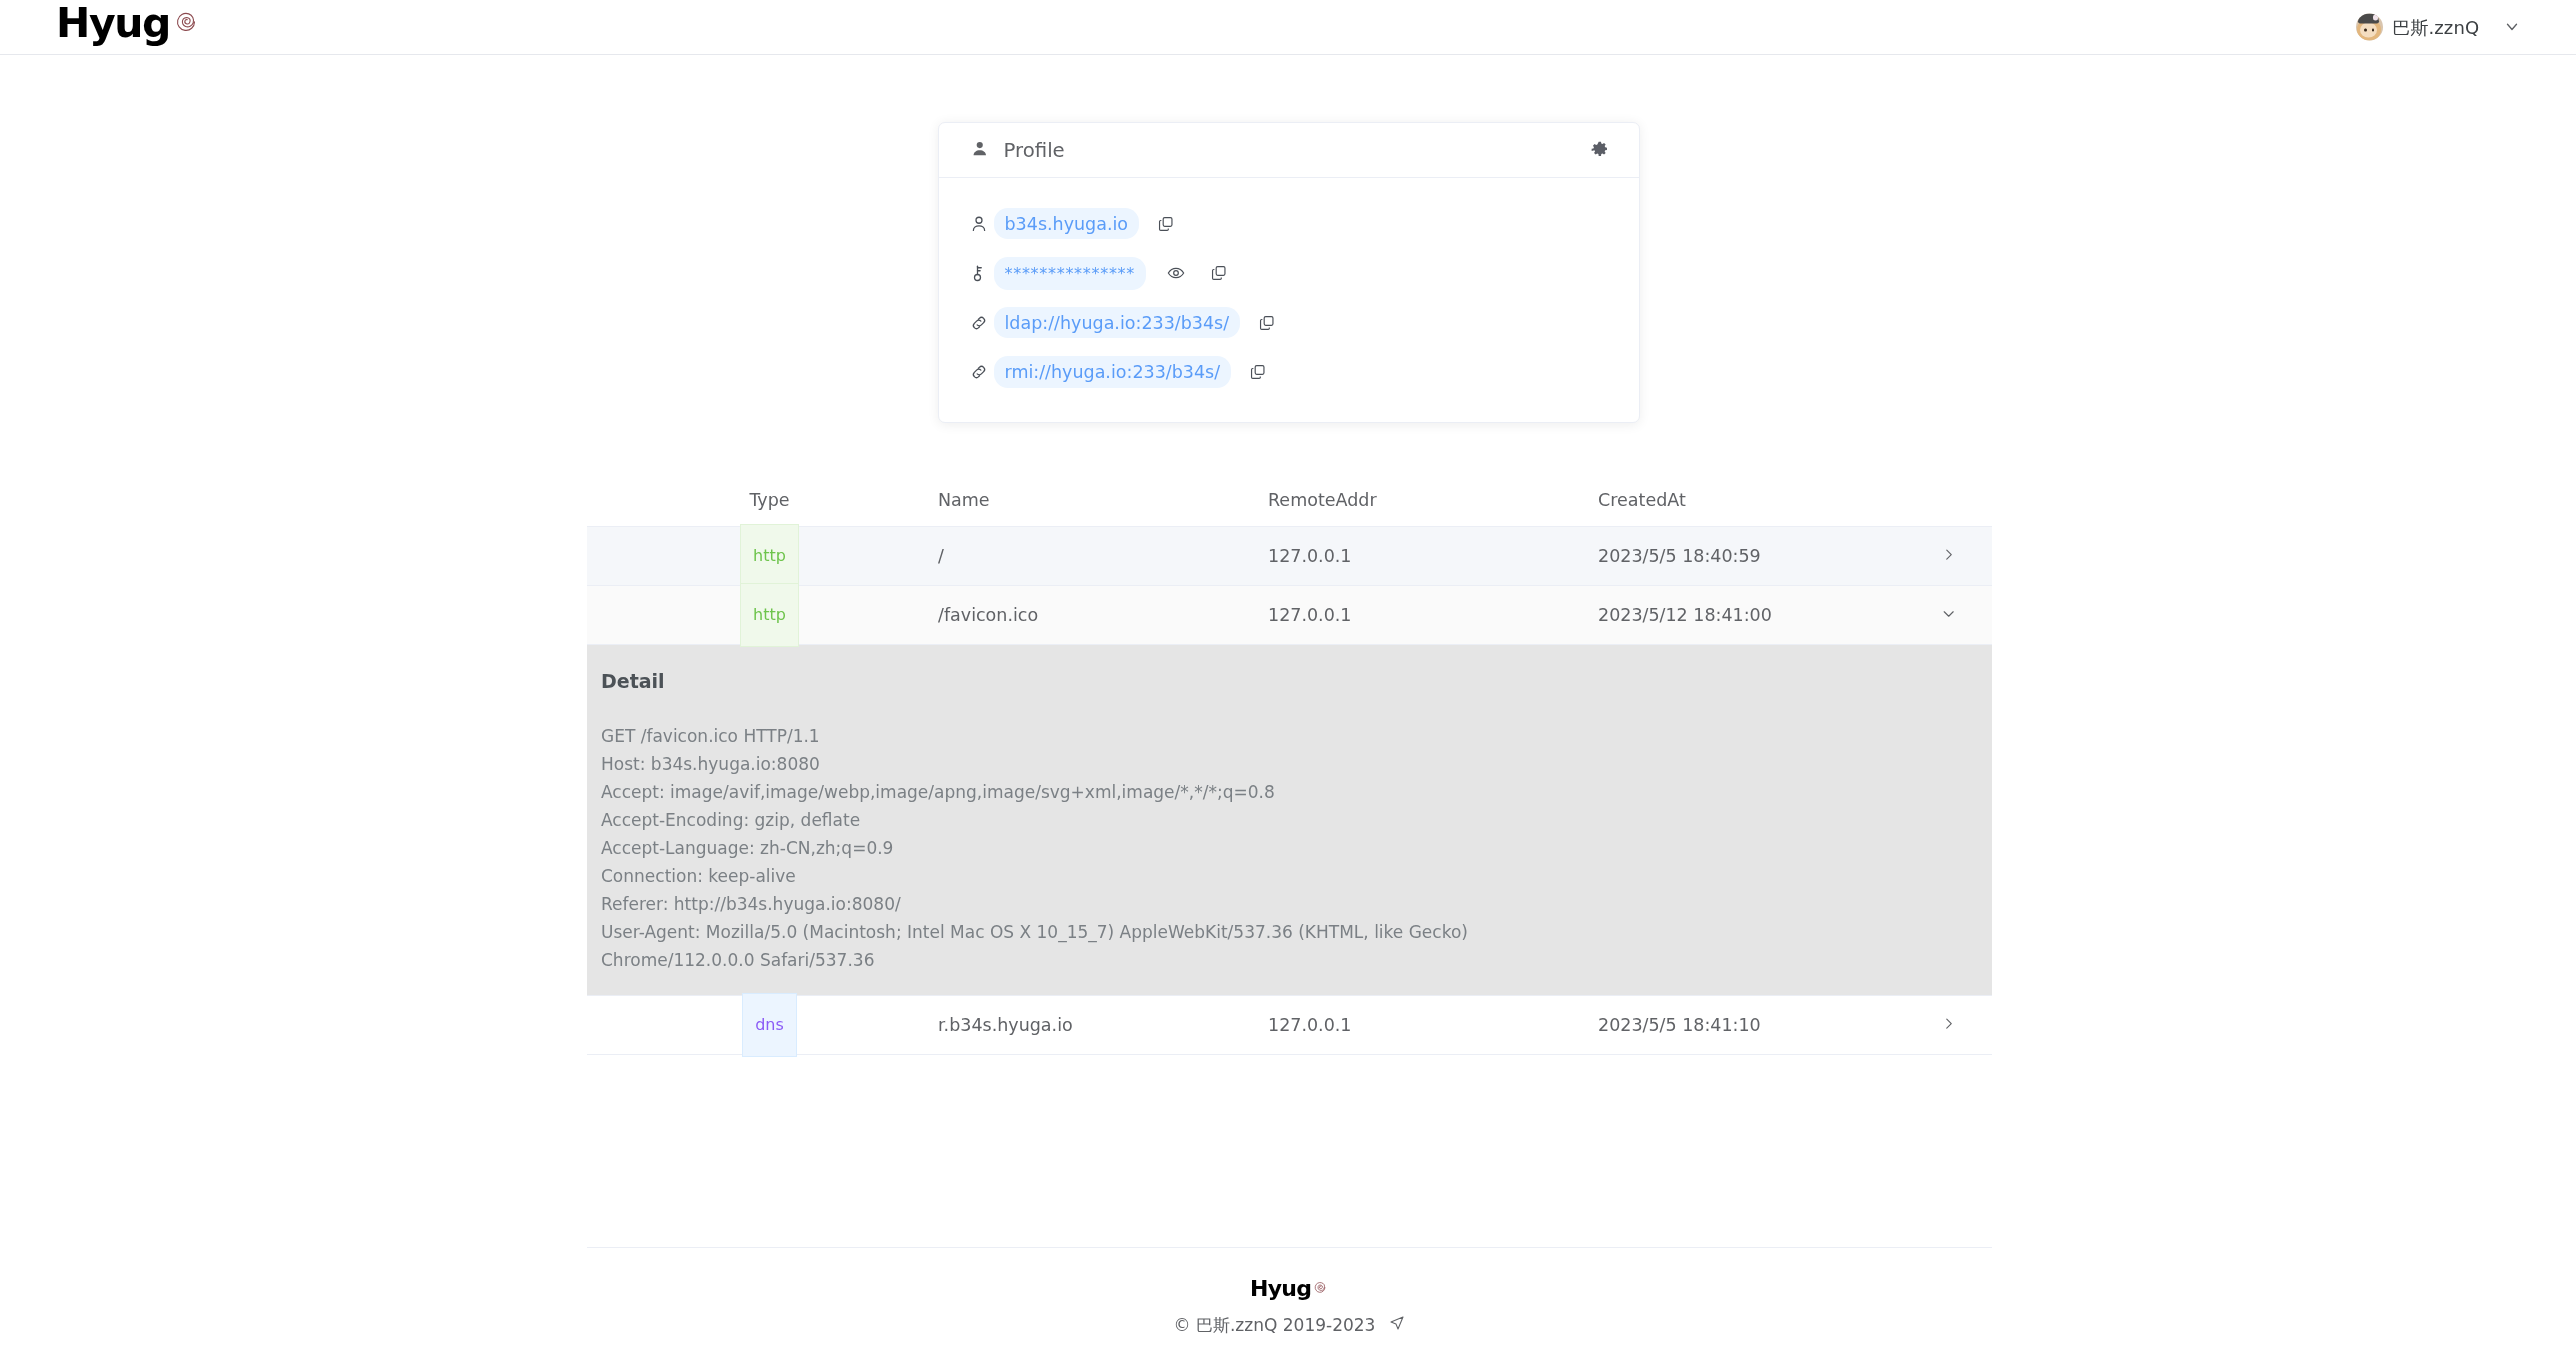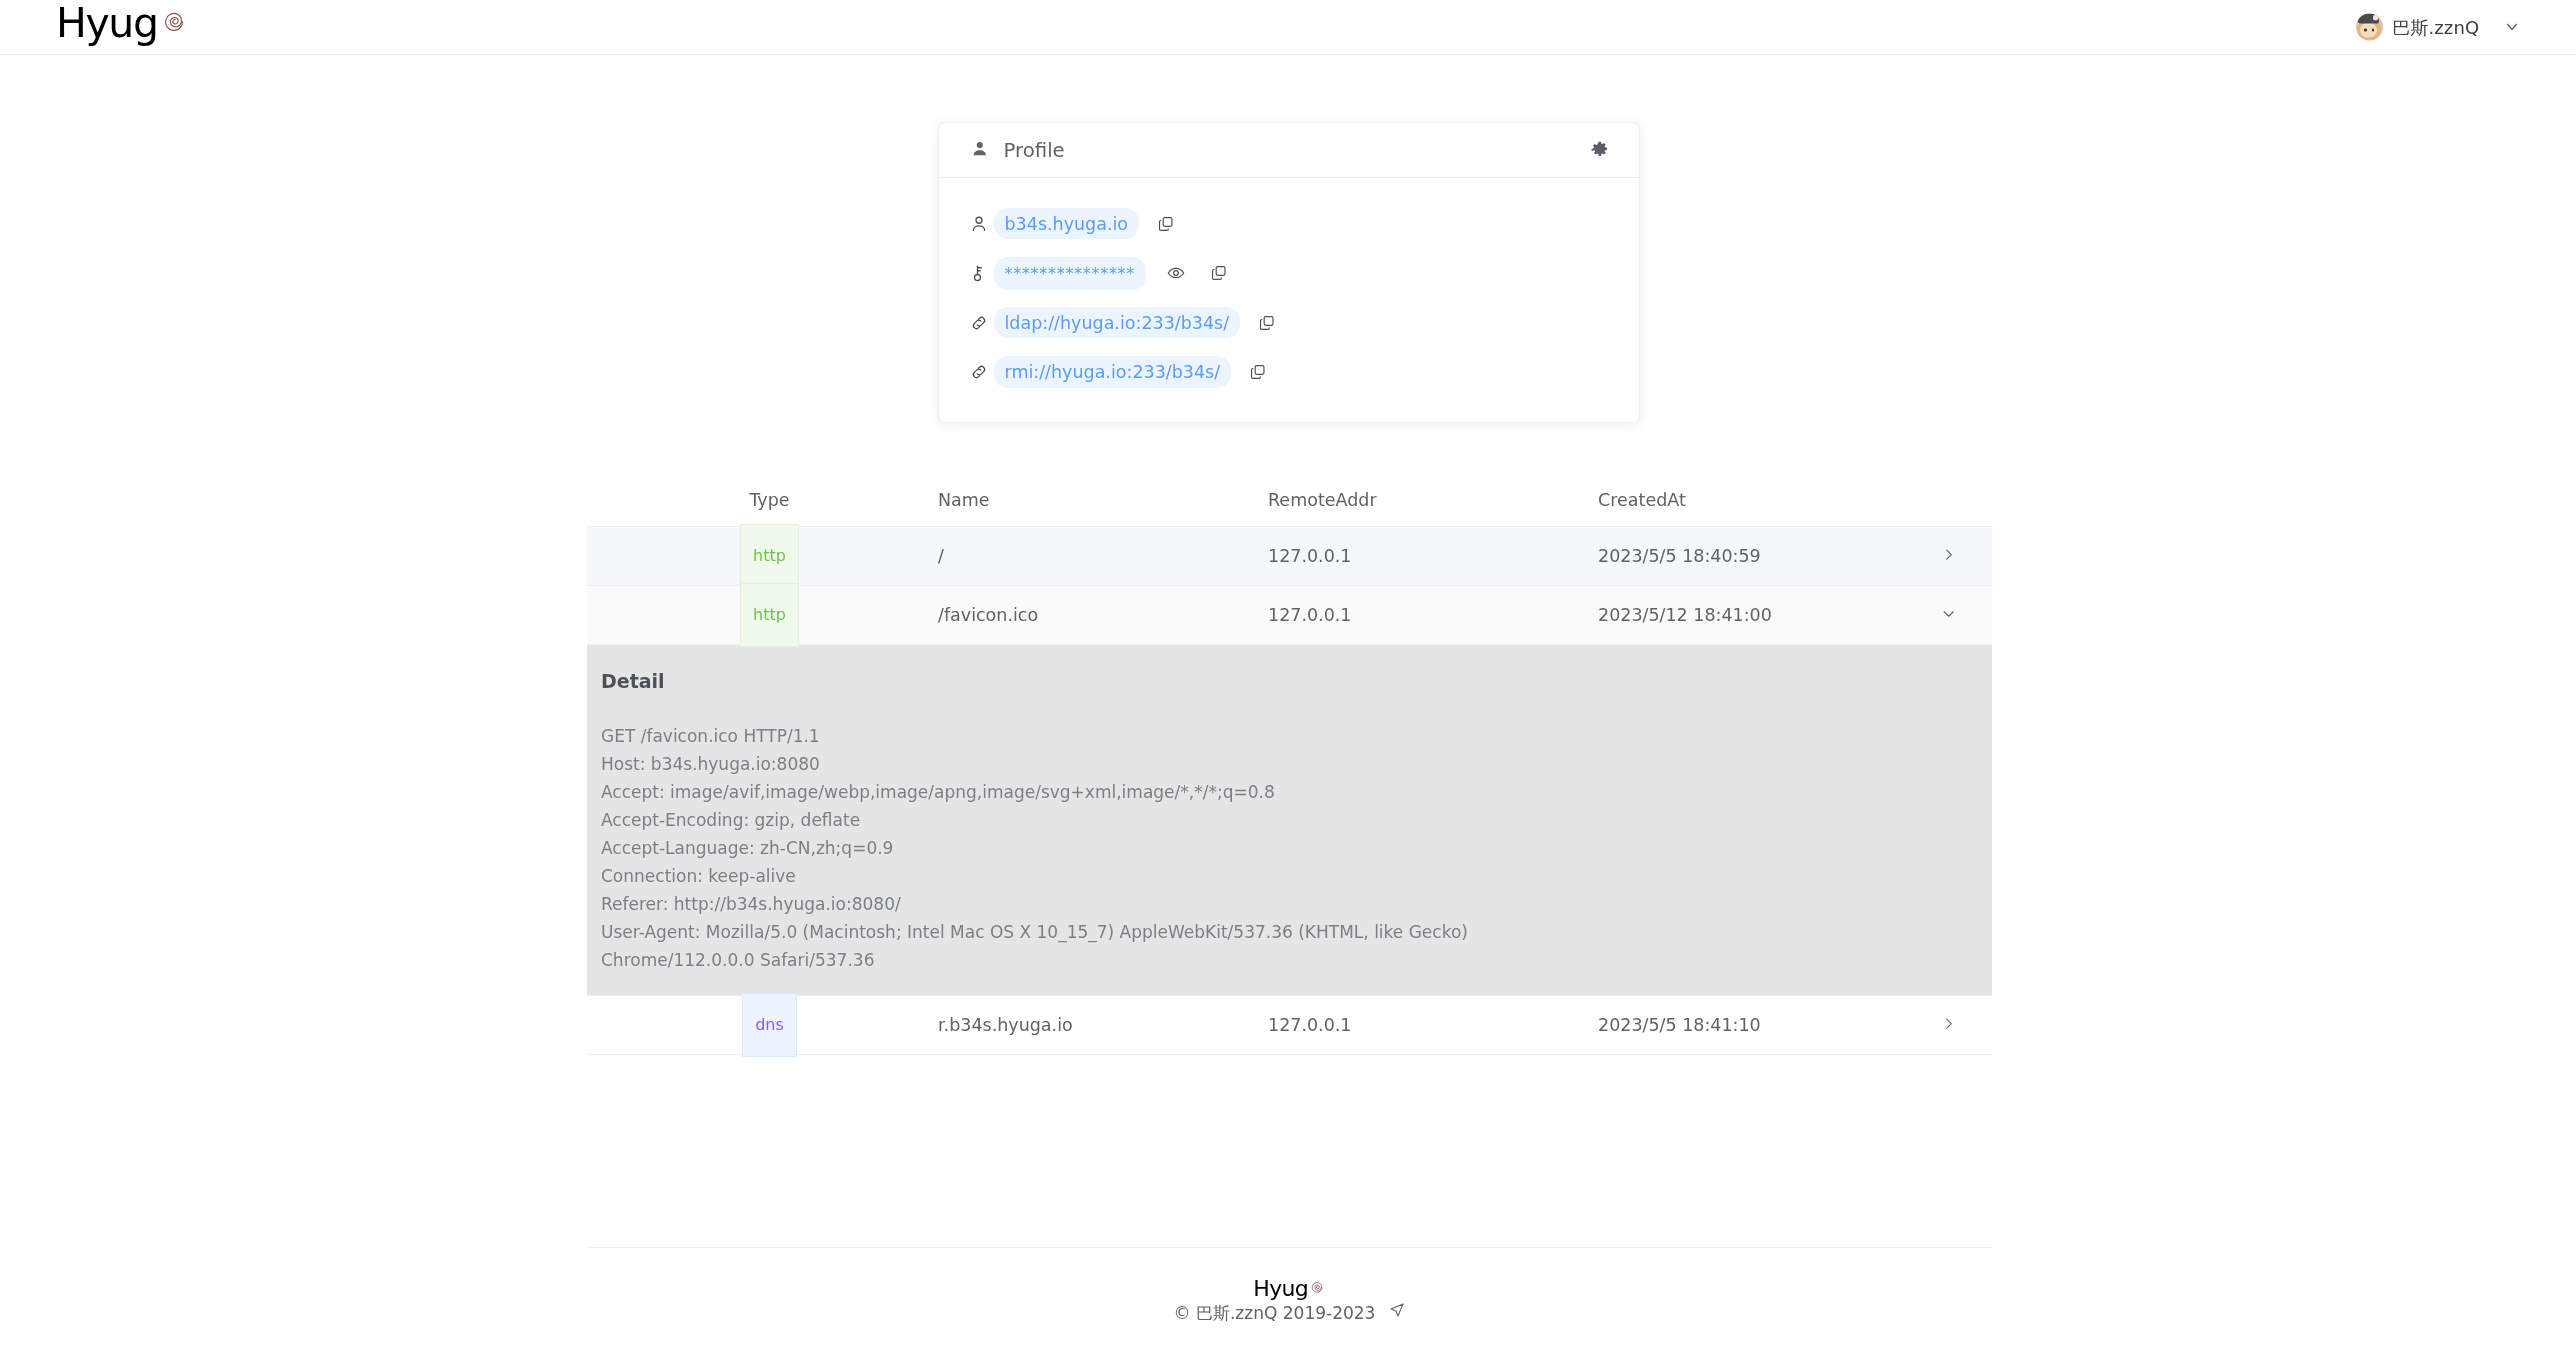--- a/index.html
+++ b/index.html
@@ -17,21 +17,21 @@
     width: 2576px; height: 55px;
     border-bottom: 1.4px solid #e6e8ed;
     background: #fff;
   }
   .brand {
     position: absolute; left: 56px; top: 2.8px;
     display: flex; align-items: center; gap: 1.4px;
   }
   .brand-text {
     font-family: "DejaVu Sans", sans-serif;
-    font-weight: 400; font-size: 41px; letter-spacing: -1.4px;
+    font-weight: 700; font-size: 41px; letter-spacing: -1.4px;
     color: #000; line-height: 1;
   }
   .brand-spiral { margin-left: 0.7px; margin-top: 2.8px; }
 
   .user-menu {
     position: absolute; right: 55px; top: 50%;
     transform: translateY(-50%);
     display: flex; align-items: center; gap: 9.8px;
     cursor: pointer;
   }
@@ -146,23 +146,23 @@
   
   .footer {
     position: absolute; left: 587px; top: 1247px; width: 1405px;
     border-top: 1.4px solid #ebeef5;
     display: flex; flex-direction: column; align-items: center;
     padding-top: 29.5px;
   }
   .footer-brand { display:flex; align-items:center; }
   .footer-brand .brand-text { font-size: 22px; letter-spacing: -0.7px; }
   .footer-copy {
-    margin-top: 2px; font-size: 17px; color: #606266;
+    margin-top: 14px; font-size: 17px; color: #606266;
     font-family:"DejaVu Sans", sans-serif;
-    display: flex; align-items: flex-start; gap: 14px;
+    display: flex; align-items: center; gap: 14px;
   }
 </style>
 </head>
 <body>
 
 <div class="topnav">
 
   <div class="brand">
     <span class="brand-text">Hyug</span>
     <span class="brand-spiral">

